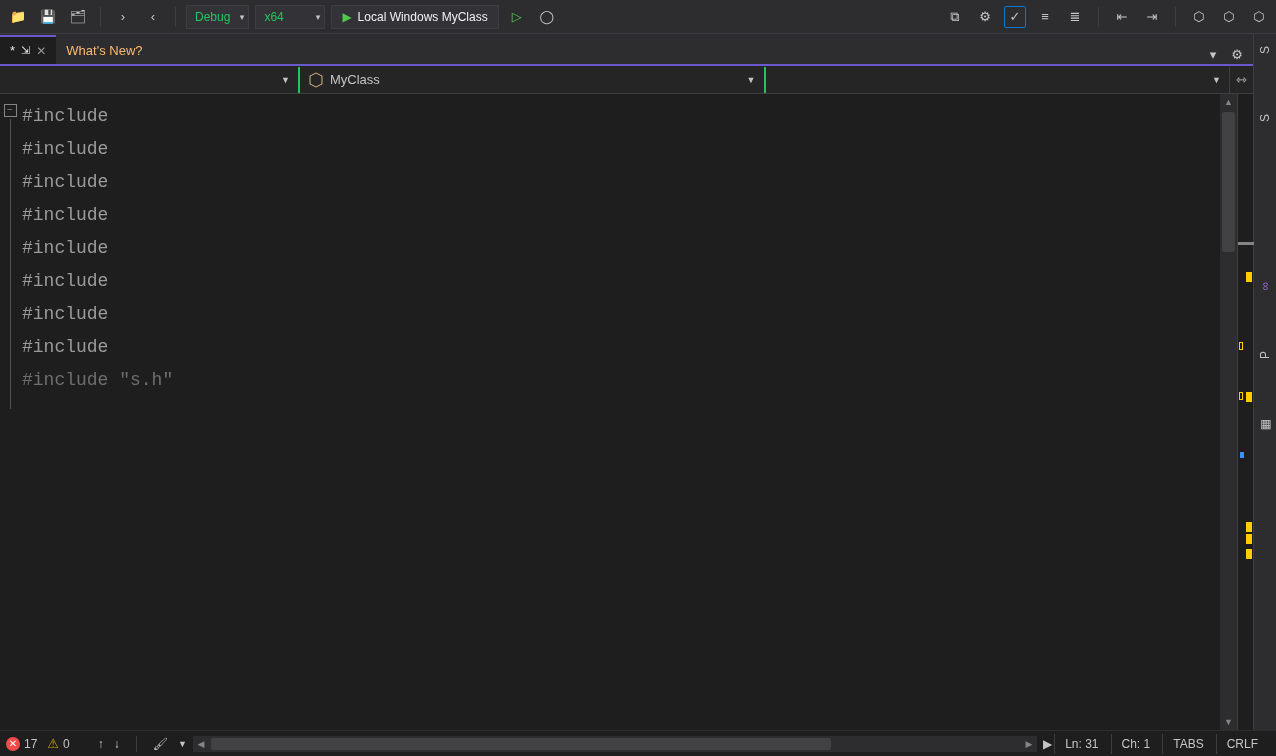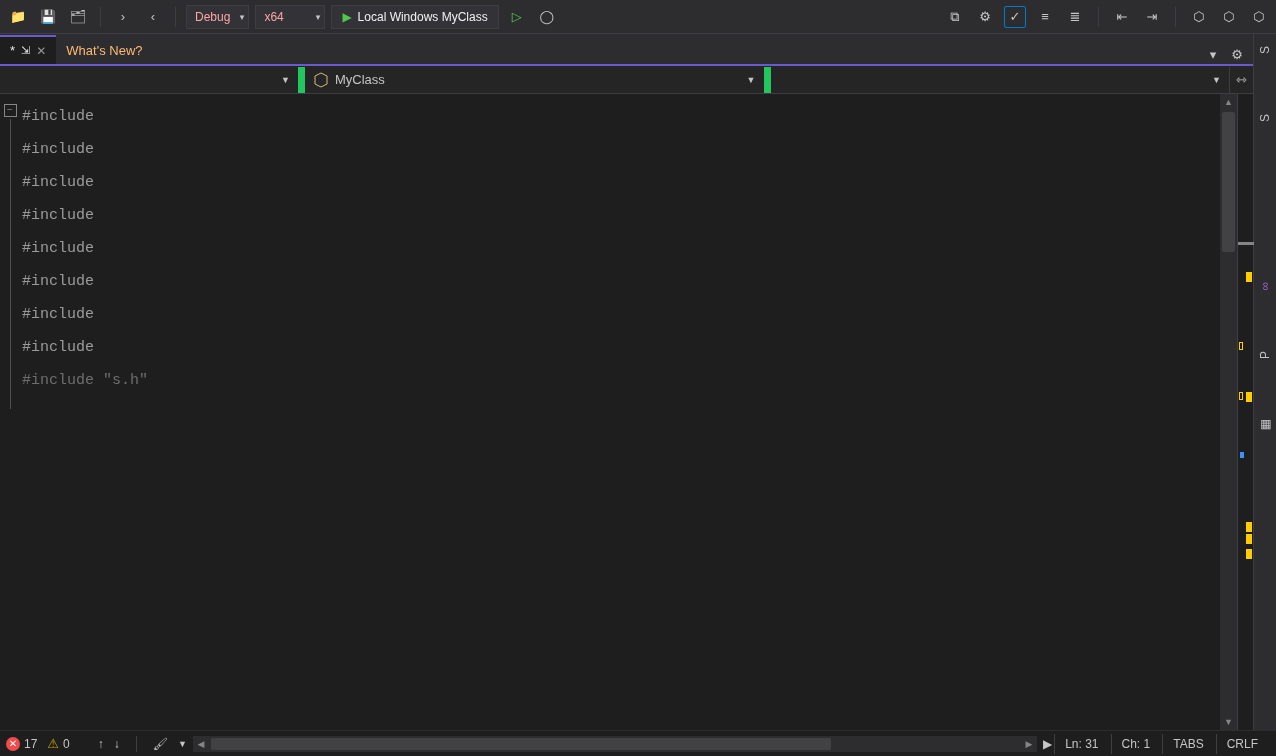--- a/index.html
+++ b/index.html
@@ -31,21 +31,21 @@
   }
   .top-toolbar .sep { width:1px; height:20px; background:#3e3e42; margin:0 4px;}
   .dropdown {
     background: #333337;
     border: 1px solid #3e3e42;
     height: 24px;
     padding: 0 18px 0 8px;
     display: flex;
     align-items: center;
     font-size: 12px;
-    color: #fca5a5;
+    color: #22c55e;
     position: relative;
   }
   .dropdown::after {
     content:"▾"; position:absolute; right:4px; font-size:9px; color:#c5c5c5;
   }
   .play-btn { display:flex; align-items:center; gap:6px; background:#333337; border:1px solid #3e3e42; height:24px; padding:0 10px; color:#f1f1f1; font-size:12px;}
   .play-btn .play-icon{ color:#4ec94e; }
   .top-right-icons { margin-left:auto; display:flex; gap:8px; align-items:center;}
   .top-right-icons .ico {width:22px;height:22px;display:flex;align-items:center;justify-content:center;color:#c5c5c5;cursor:pointer;}
 
@@ -66,32 +66,32 @@
   .tab-bar-right .ico{width:20px;height:20px;display:flex;align-items:center;justify-content:center;color:#c5c5c5;cursor:pointer;}
   .tab-underline{ height:2px; background:#6a5acd;}
   .nav-bar {
     height:28px; background:#252526; display:flex; align-items:center; border-bottom:1px solid #3e3e42;
   }
   .nav-drop {
     flex:1; height:26px; display:flex; align-items:center; padding:0 8px;
     color:#c5c5c5; font-size:13px; position:relative;
   }
   .nav-drop .arrow{ margin-left:auto; font-size:9px; color:#c5c5c5;}
-  .nav-drop + .nav-drop { border-left:7px solid #22c55e;}
+  .nav-drop + .nav-drop { border-left:2px solid #22c55e;}
   .class-icon { width:16px; height:16px; margin-right:6px; display:inline-flex;}
   .split-icon { width:24px; display:flex; align-items:center; justify-content:center; color:#c5c5c5; border-left:1px solid #3e3e42; height:26px;}
 
   .code-area { flex:1; display:flex; min-height:0;}
   .gutter { width:20px; background:#1e1e1e; color:#858585; padding-top:6px;}
   .gutter .fold{ width:13px;height:13px;border:1px solid #858585;font-size:10px;line-height:10px;text-align:center;margin:4px auto 0;color:#858585;}
   .gutter .line-mark{width:2px; background:#505050; margin:0 auto; height:100%;}
   .code-lines {
     flex:1; padding:6px 4px 0 2px;
     font-family: Consolas,"Courier New",monospace;
-    font-size:15px; line-height:33px; white-space:pre;
+    font-size:18px; line-height:33px; white-space:pre;
   }
   .kw-dir{ color:#9b9b9b;}
   .active-inc{ color:#d8a657; font-weight:bold;}
   .dim{ color:#6e6e6e;}
   .vscroll { width:17px; background:#2d2d30; position:relative;}
   .vscroll .thumb{ position:absolute; left:2px; right:2px; background:#424245; border-radius:2px;}
   .vscroll .arrow{ height:16px; display:flex; align-items:center; justify-content:center; color:#858585; font-size:9px;}
   .overview { width:16px; background:#1e1e1e; border-left:1px solid #3e3e42; position:relative;}
   .overview .mark{ position:absolute; width:6px; height:10px;}
   .yellow{background:#ffcc00;}

